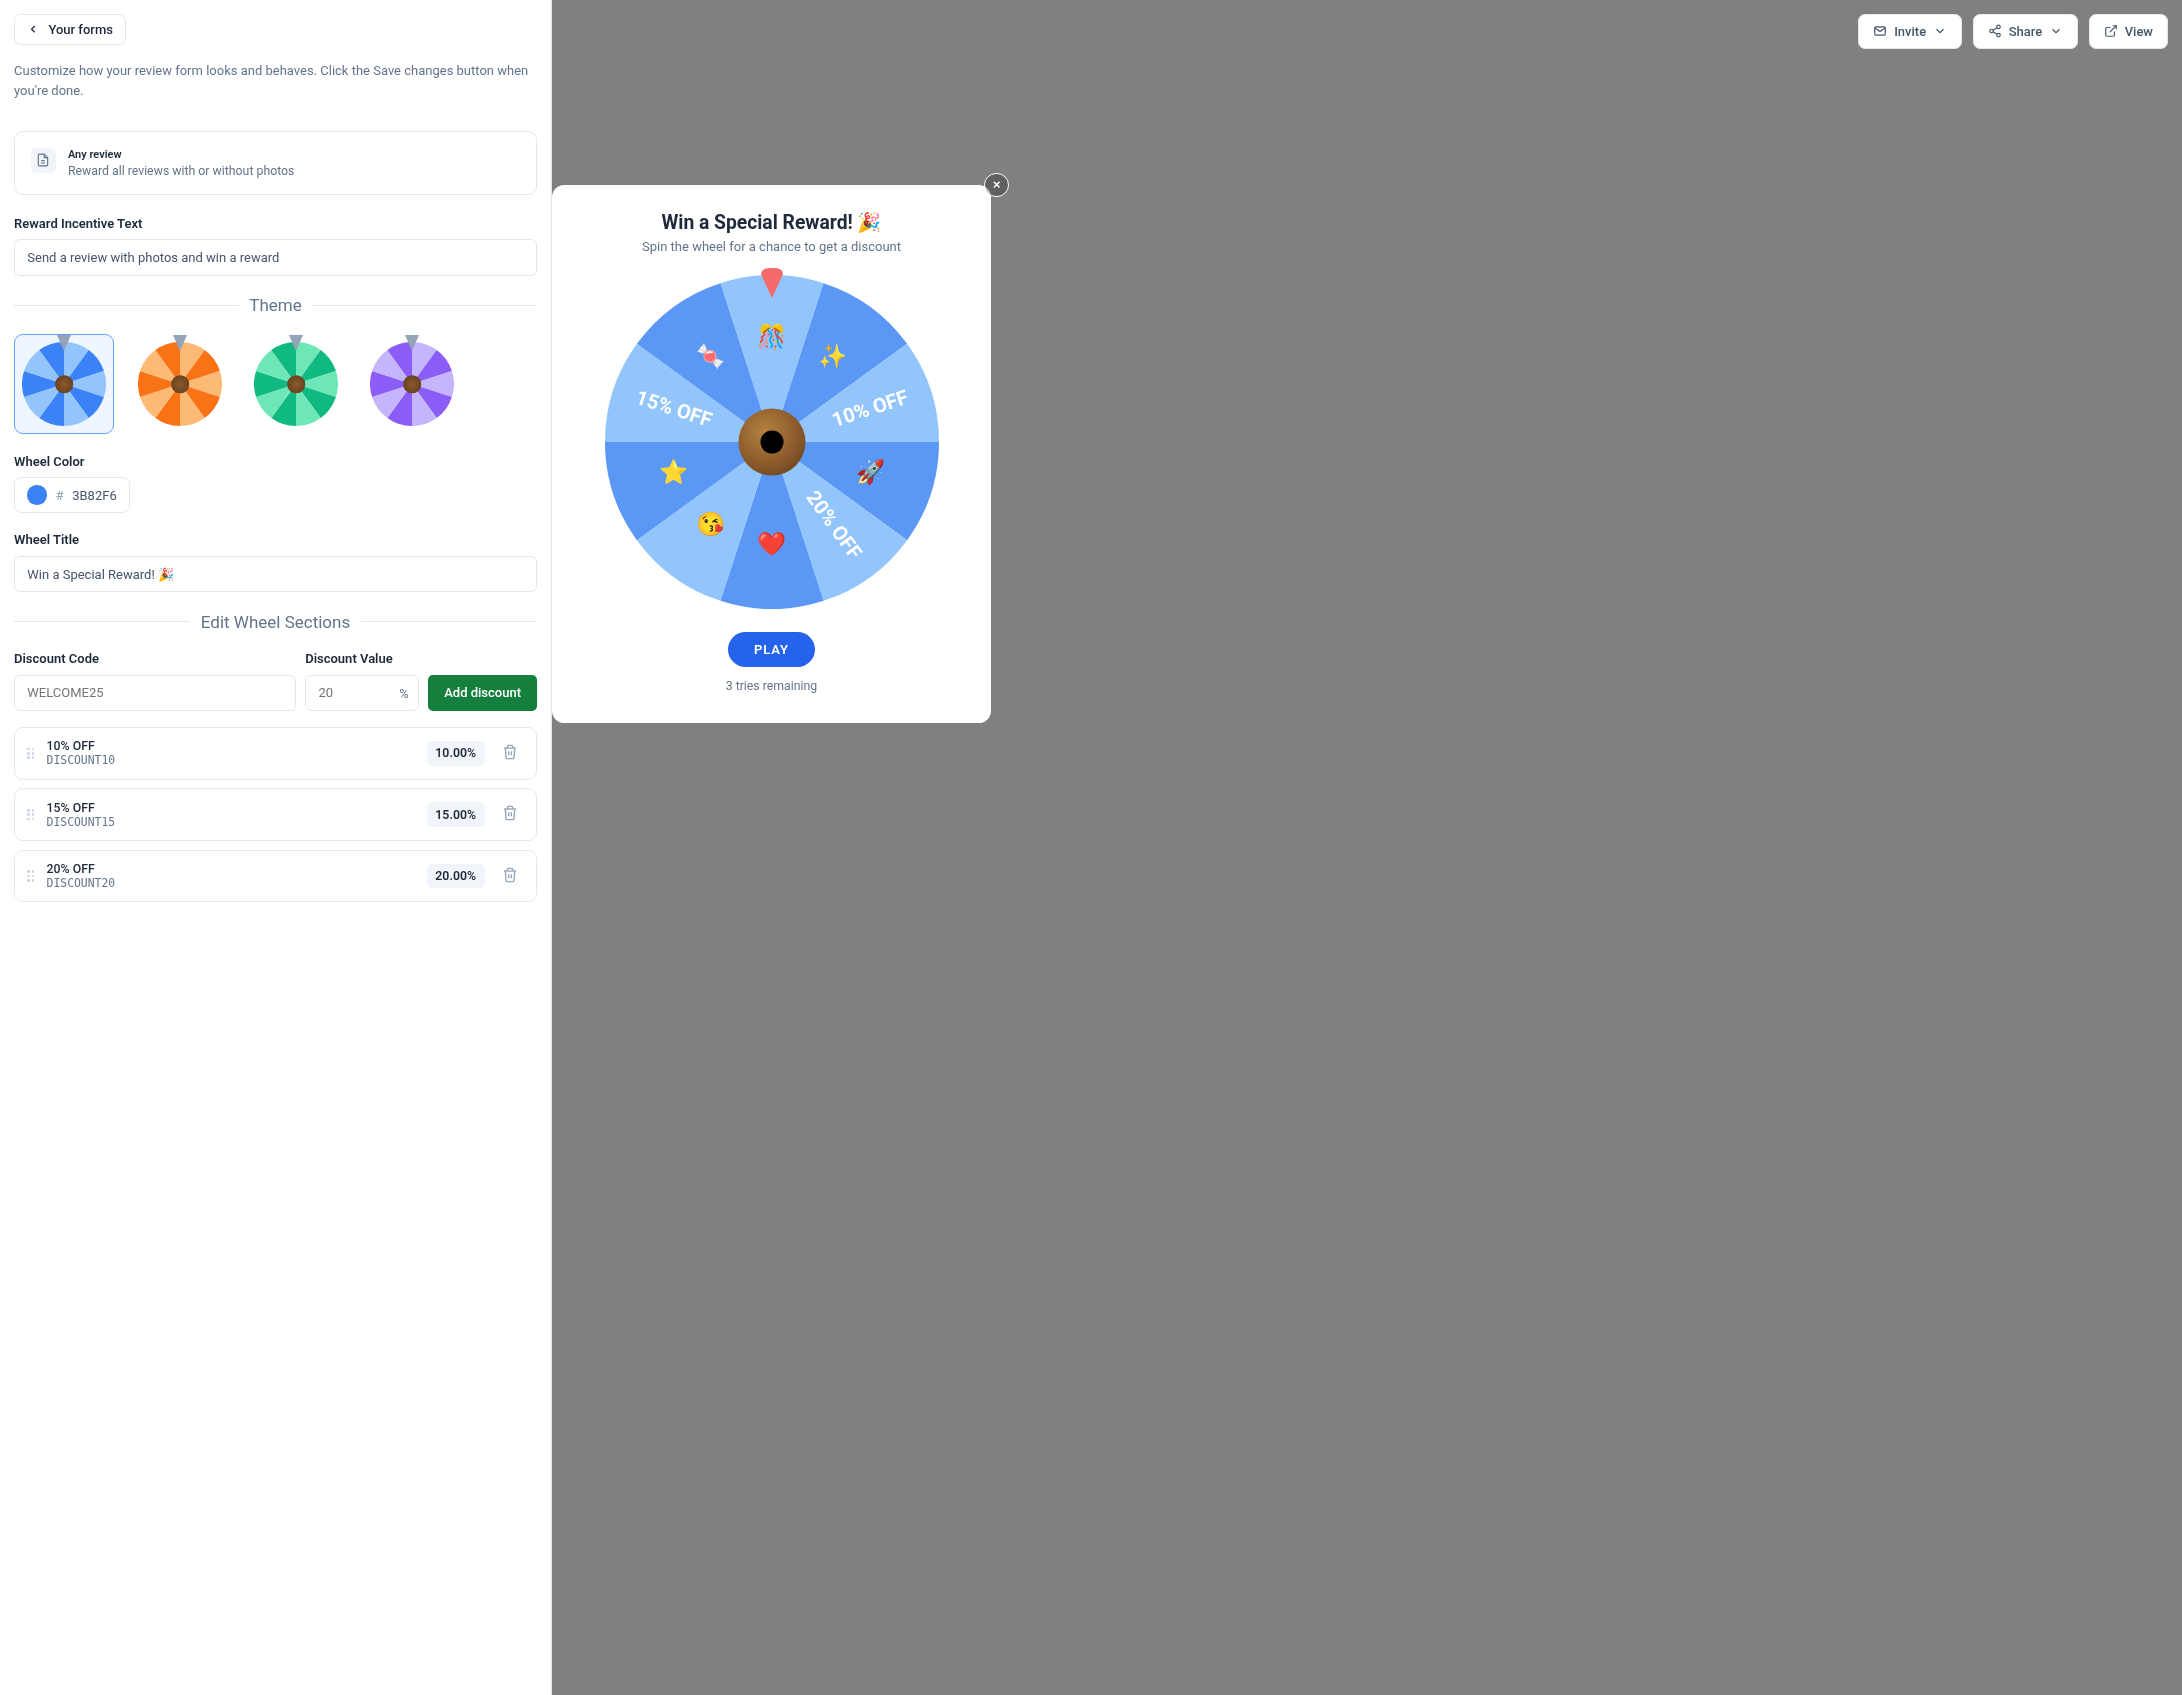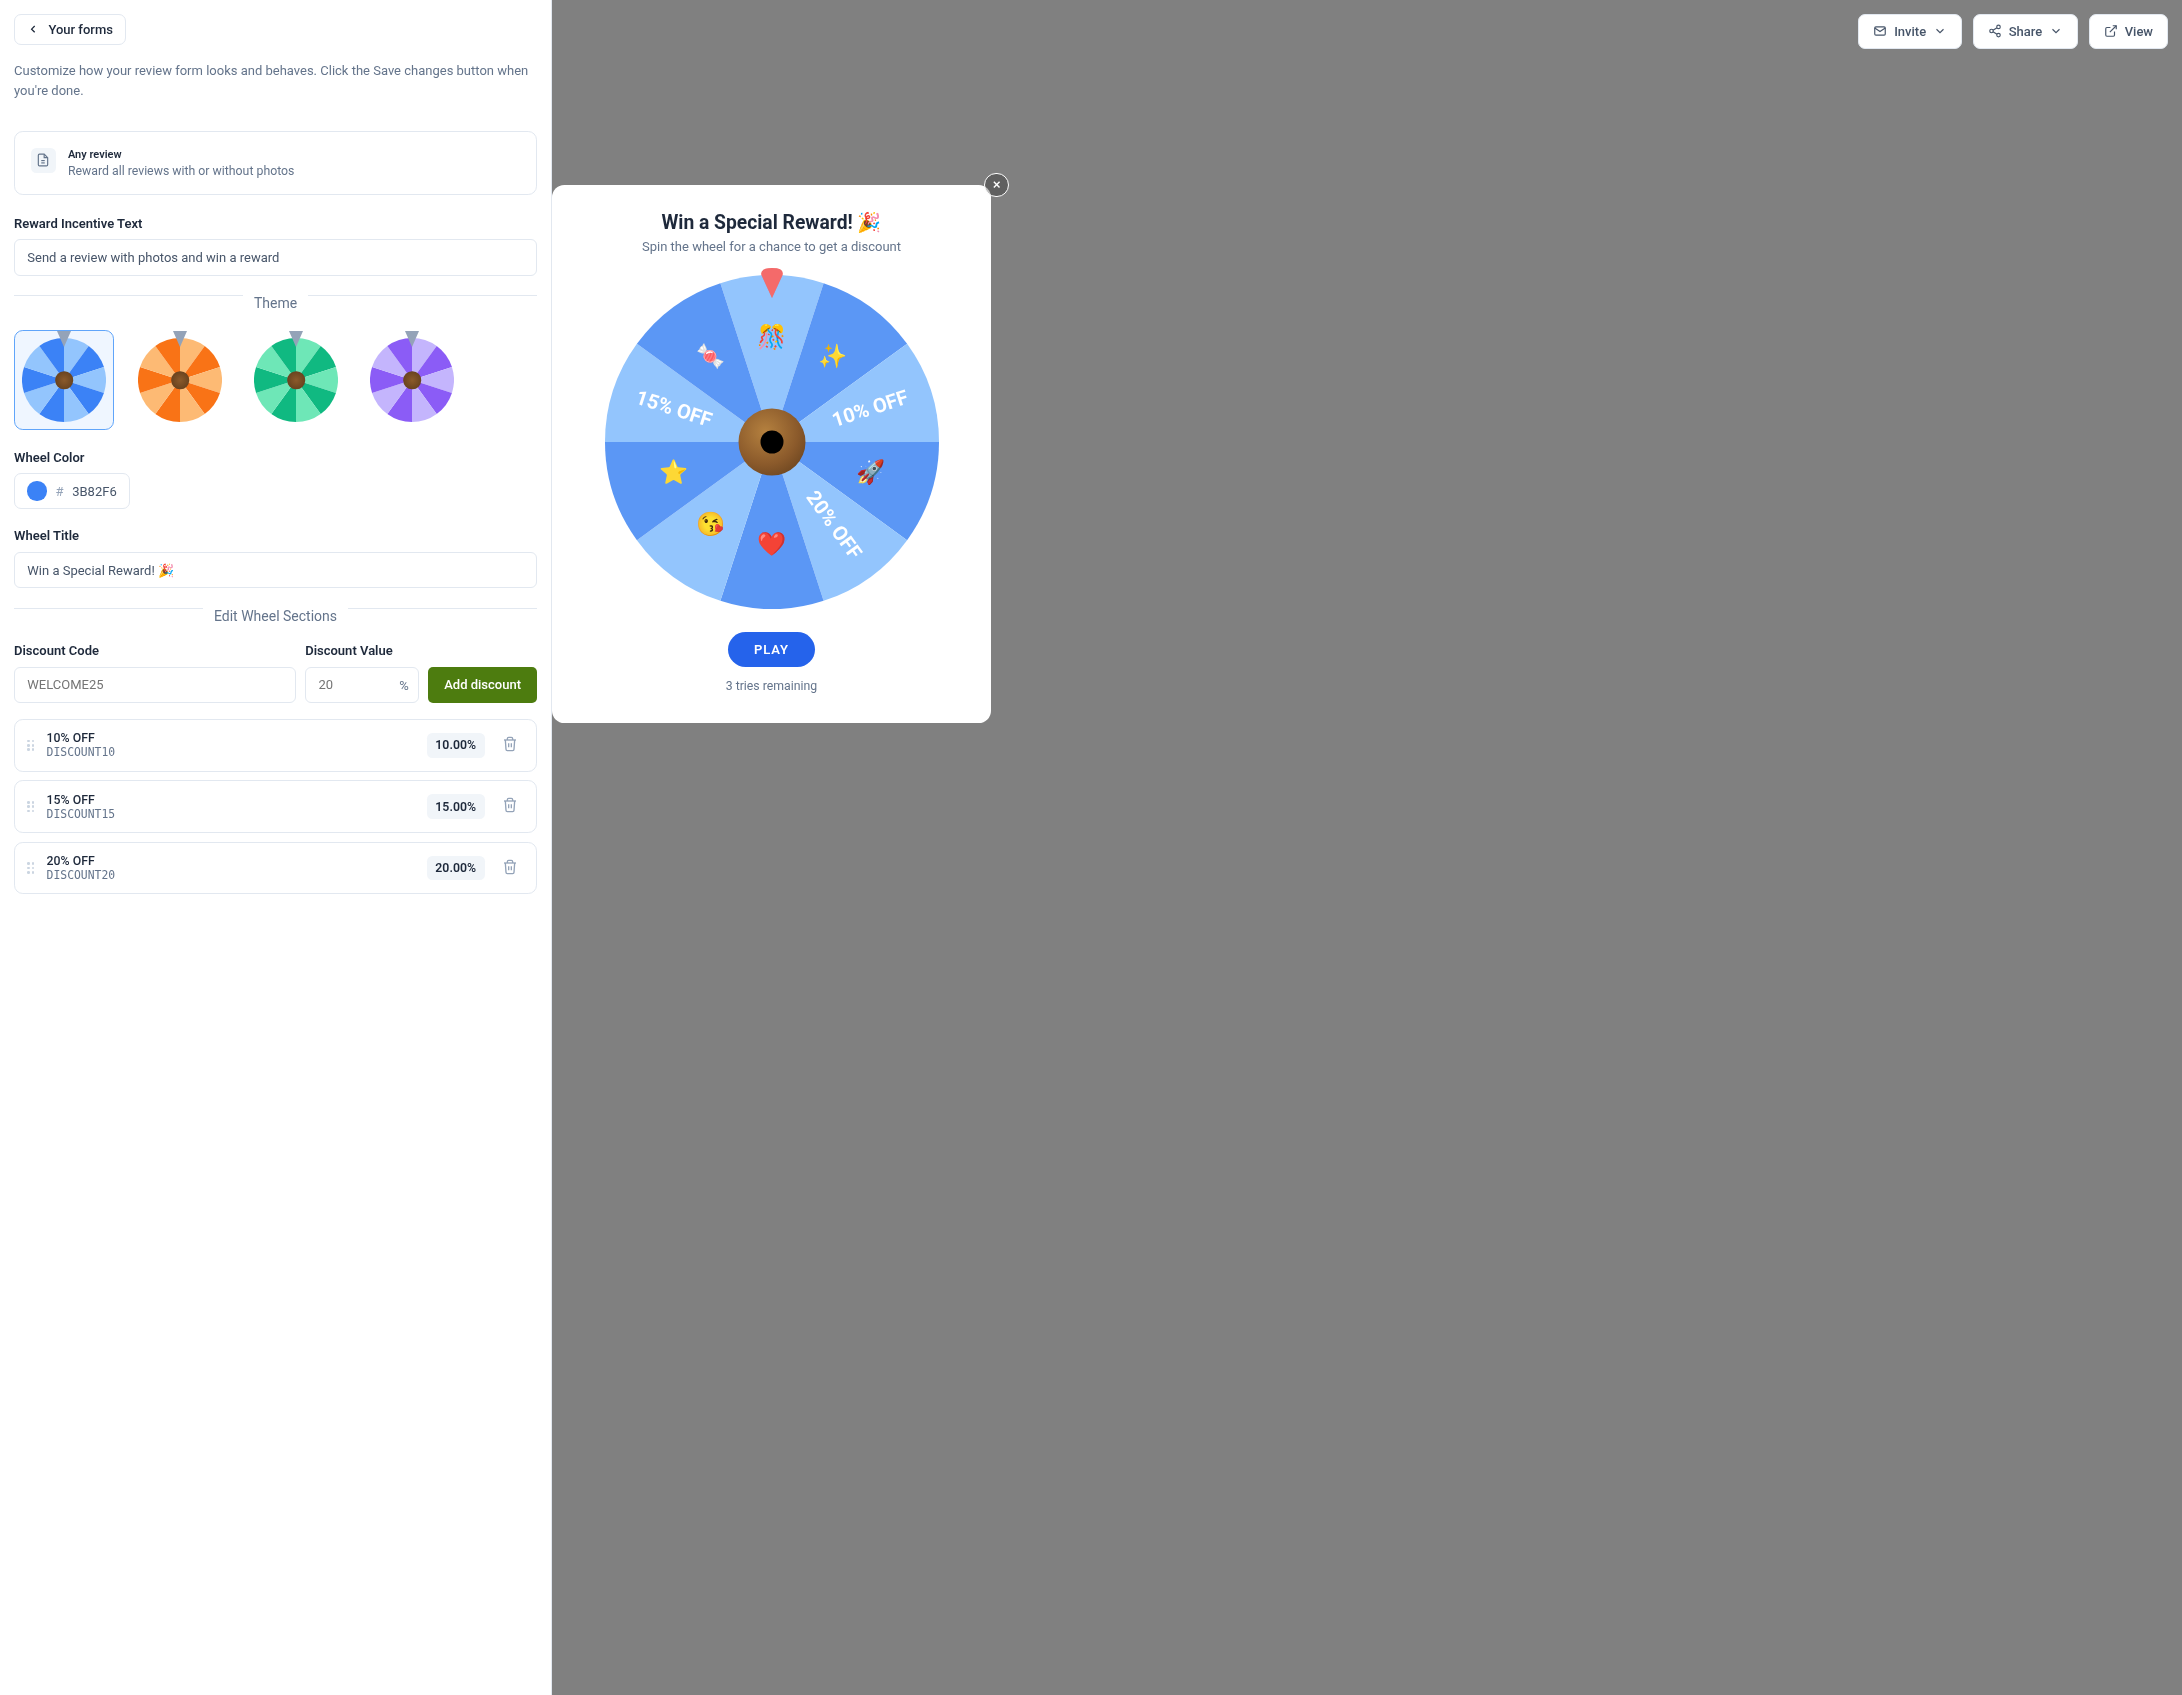--- a/index.html
+++ b/index.html
@@ -10,39 +10,39 @@
 .btn{background:#fff;border:0.9px solid #e2e8f0;border-radius:7px;padding:8.8px 14px;display:flex;align-items:center;gap:7px;font-size:13px;color:#475569;cursor:pointer;font-weight:500}
 .btn svg{width:14px;height:14px}
 .back-btn{border:0.9px solid #e2e8f0;background:#fff;border-radius:7px;padding:7px 12.3px;display:inline-flex;align-items:center;gap:8.8px;font-size:13px;font-weight:500;cursor:pointer;color:#1e293b}
 .description{color:#64748b;font-size:13px;margin:16px 0 31px;line-height:1.5}
 .review-card{border:0.9px solid #e2e8f0;border-radius:8.8px;padding:16px;display:flex;gap:12.3px;margin-bottom:21px}
 .review-icon{width:24.6px;height:24.6px;background:#f1f5f9;border-radius:5.3px;display:flex;align-items:center;justify-content:center;flex-shrink:0;color:#64748b}
 .review-title{font-weight:600;font-size:11px;color:#1e293b;margin-bottom:2.6px}
 .review-sub{font-size:12.3px;color:#64748b}
 .form-label{font-weight:600;font-size:13px;margin-bottom:8.8px;display:block;color:#1e293b}
 .text-input{width:100%;border:0.9px solid #e2e8f0;border-radius:6px;padding:9.7px 12.3px;font-size:13px;color:#475569;background:#fff}
-.section-divider{display:flex;align-items:flex-start;gap:10.5px;margin:19.3px 0;color:#64748b;font-size:14px}
+.section-divider{display:flex;align-items:center;gap:10.5px;margin:19.3px 0;color:#64748b;font-size:17px}
 .section-divider::before,.section-divider::after{content:"";flex:1;height:0.9px;background:#e2e8f0}
 .themes{display:flex;gap:16px;margin-bottom:19.3px}
 .theme-option{width:100px;height:100px;border-radius:8.8px;display:flex;align-items:center;justify-content:center;cursor:pointer;position:relative}
 .theme-option.selected{border:1.8px solid #60a5fa;background:#eff6ff}
 .mini-wheel{width:84px;height:84px;border-radius:50%;position:relative}
 .mini-pointer{position:absolute;top:-7px;left:50%;transform:translateX(-50%);width:0;height:0;border-left:7px solid transparent;border-right:7px solid transparent;border-top:16px solid #94a3b8;z-index:2}
 .mini-hub{position:absolute;top:50%;left:50%;transform:translate(-50%,-50%);width:17.6px;height:17.6px;background:radial-gradient(circle,#8b5a2b,#5b3a1a);border-radius:50%;z-index:2}
 .color-input-wrap{display:inline-flex;align-items:center;gap:8.8px;border:0.9px solid #e2e8f0;border-radius:7px;padding:7px 12.3px}
 .color-swatch{width:19.3px;height:19.3px;border-radius:50%}
 .color-hash{color:#94a3b8;font-size:13px}
 .color-val{font-size:13px;color:#475569}
 .discount-row{display:flex;gap:9px;align-items:flex-end;margin-bottom:16px}
 .discount-col{flex:1}
 .discount-col.small{flex:0 0 114px}
 .percent-wrap{position:relative}
 .percent-wrap .text-input{padding-right:28px}
 .percent-sign{position:absolute;right:10.5px;top:50%;transform:translateY(-50%);color:#64748b;font-size:13px}
-.btn-primary{background:#4d7c0f;color:#fff;border:none;border-radius:5px;padding:10.5px 16px;font-size:13px;font-weight:500;cursor:pointer;white-space:nowrap}
+.btn-primary{background:#15803d;color:#fff;border:none;border-radius:5px;padding:10.5px 16px;font-size:13px;font-weight:500;cursor:pointer;white-space:nowrap}
 .discount-item{border:0.9px solid #e2e8f0;border-radius:8.8px;padding:10.5px 12.3px;display:flex;align-items:center;gap:12.3px;margin-bottom:8.8px}
 .drag-handle{color:#cbd5e1;cursor:grab;display:flex;flex-direction:column;gap:1.8px}
 .drag-handle span{display:flex;gap:1.8px}
 .drag-handle i{width:2.6px;height:2.6px;background:#cbd5e1;border-radius:50%;display:block}
 .discount-info{flex:1}
 .discount-name{font-size:12.3px;font-weight:500;color:#1e293b}
 .discount-code{font-size:11.4px;color:#64748b;font-family:ui-monospace,monospace}
 .discount-badge{background:#f1f5f9;border-radius:5.3px;padding:5.3px 8.8px;font-size:12.3px;font-weight:600;color:#1e293b}
 .trash-btn{background:none;border:none;cursor:pointer;color:#94a3b8;padding:5.3px}
 .preview-card{background:#fff;border-radius:12.3px;width:439px;padding:26px 26px 30px;position:relative;margin-top:132px}

